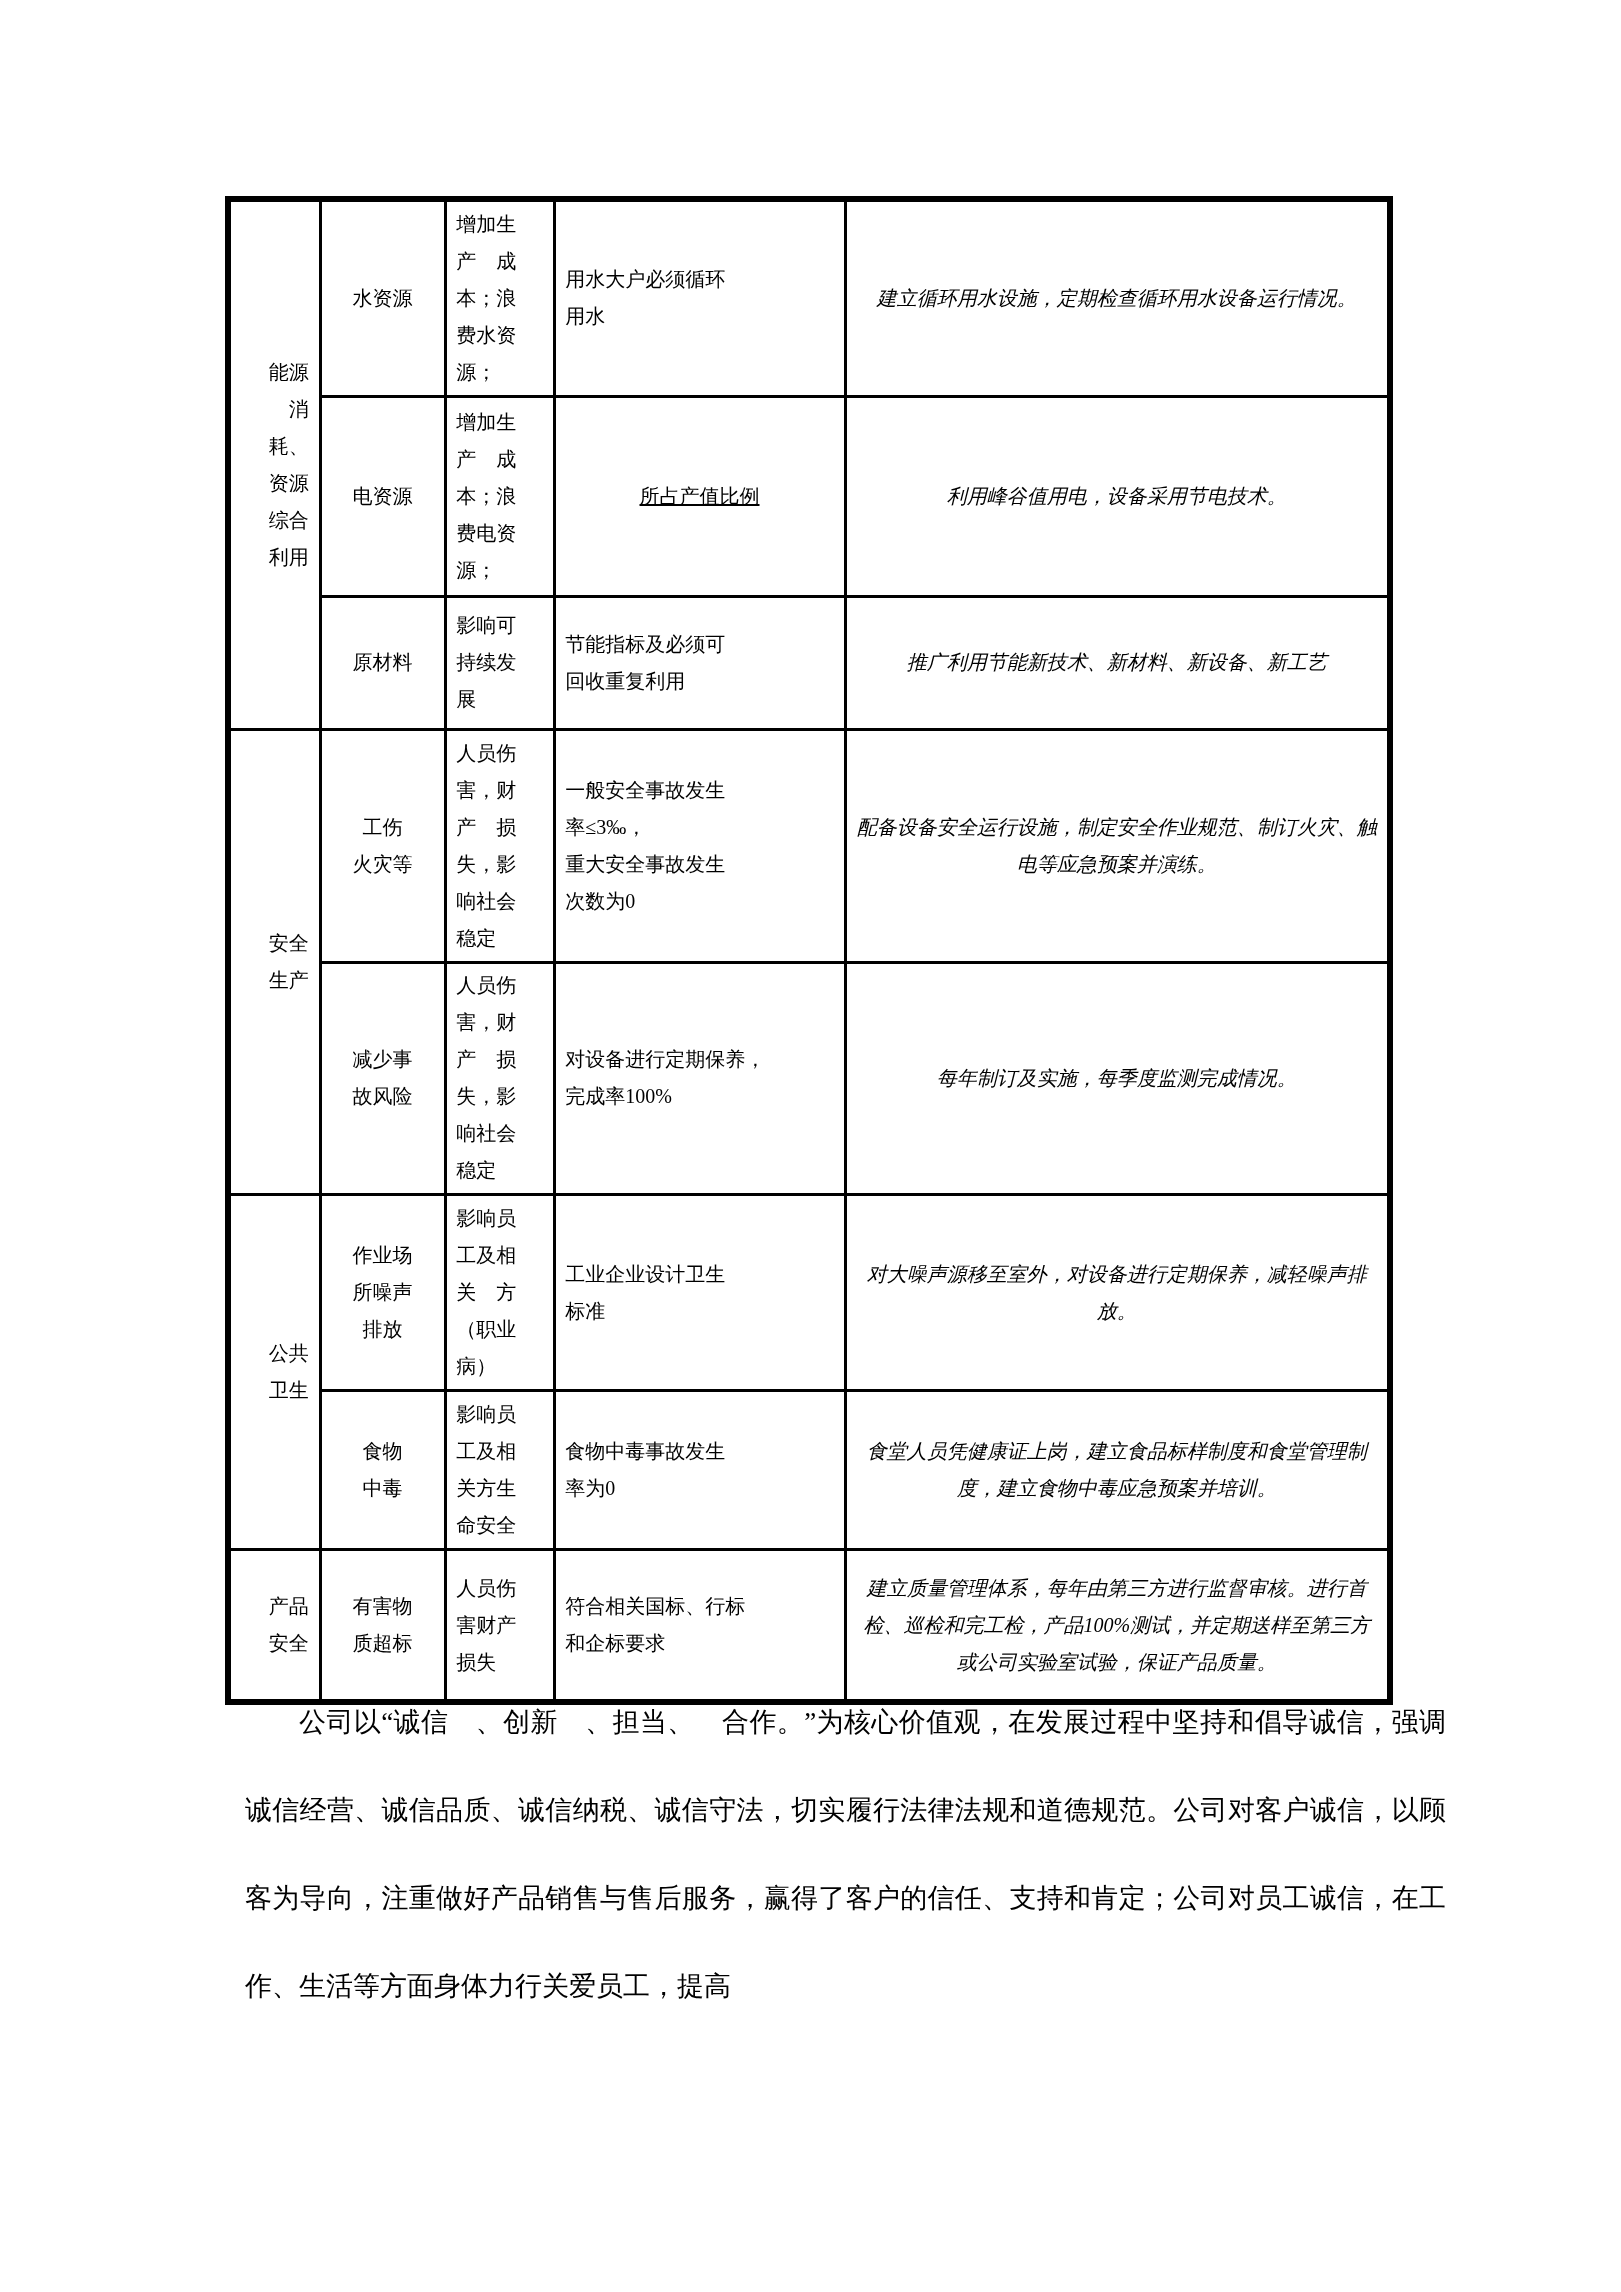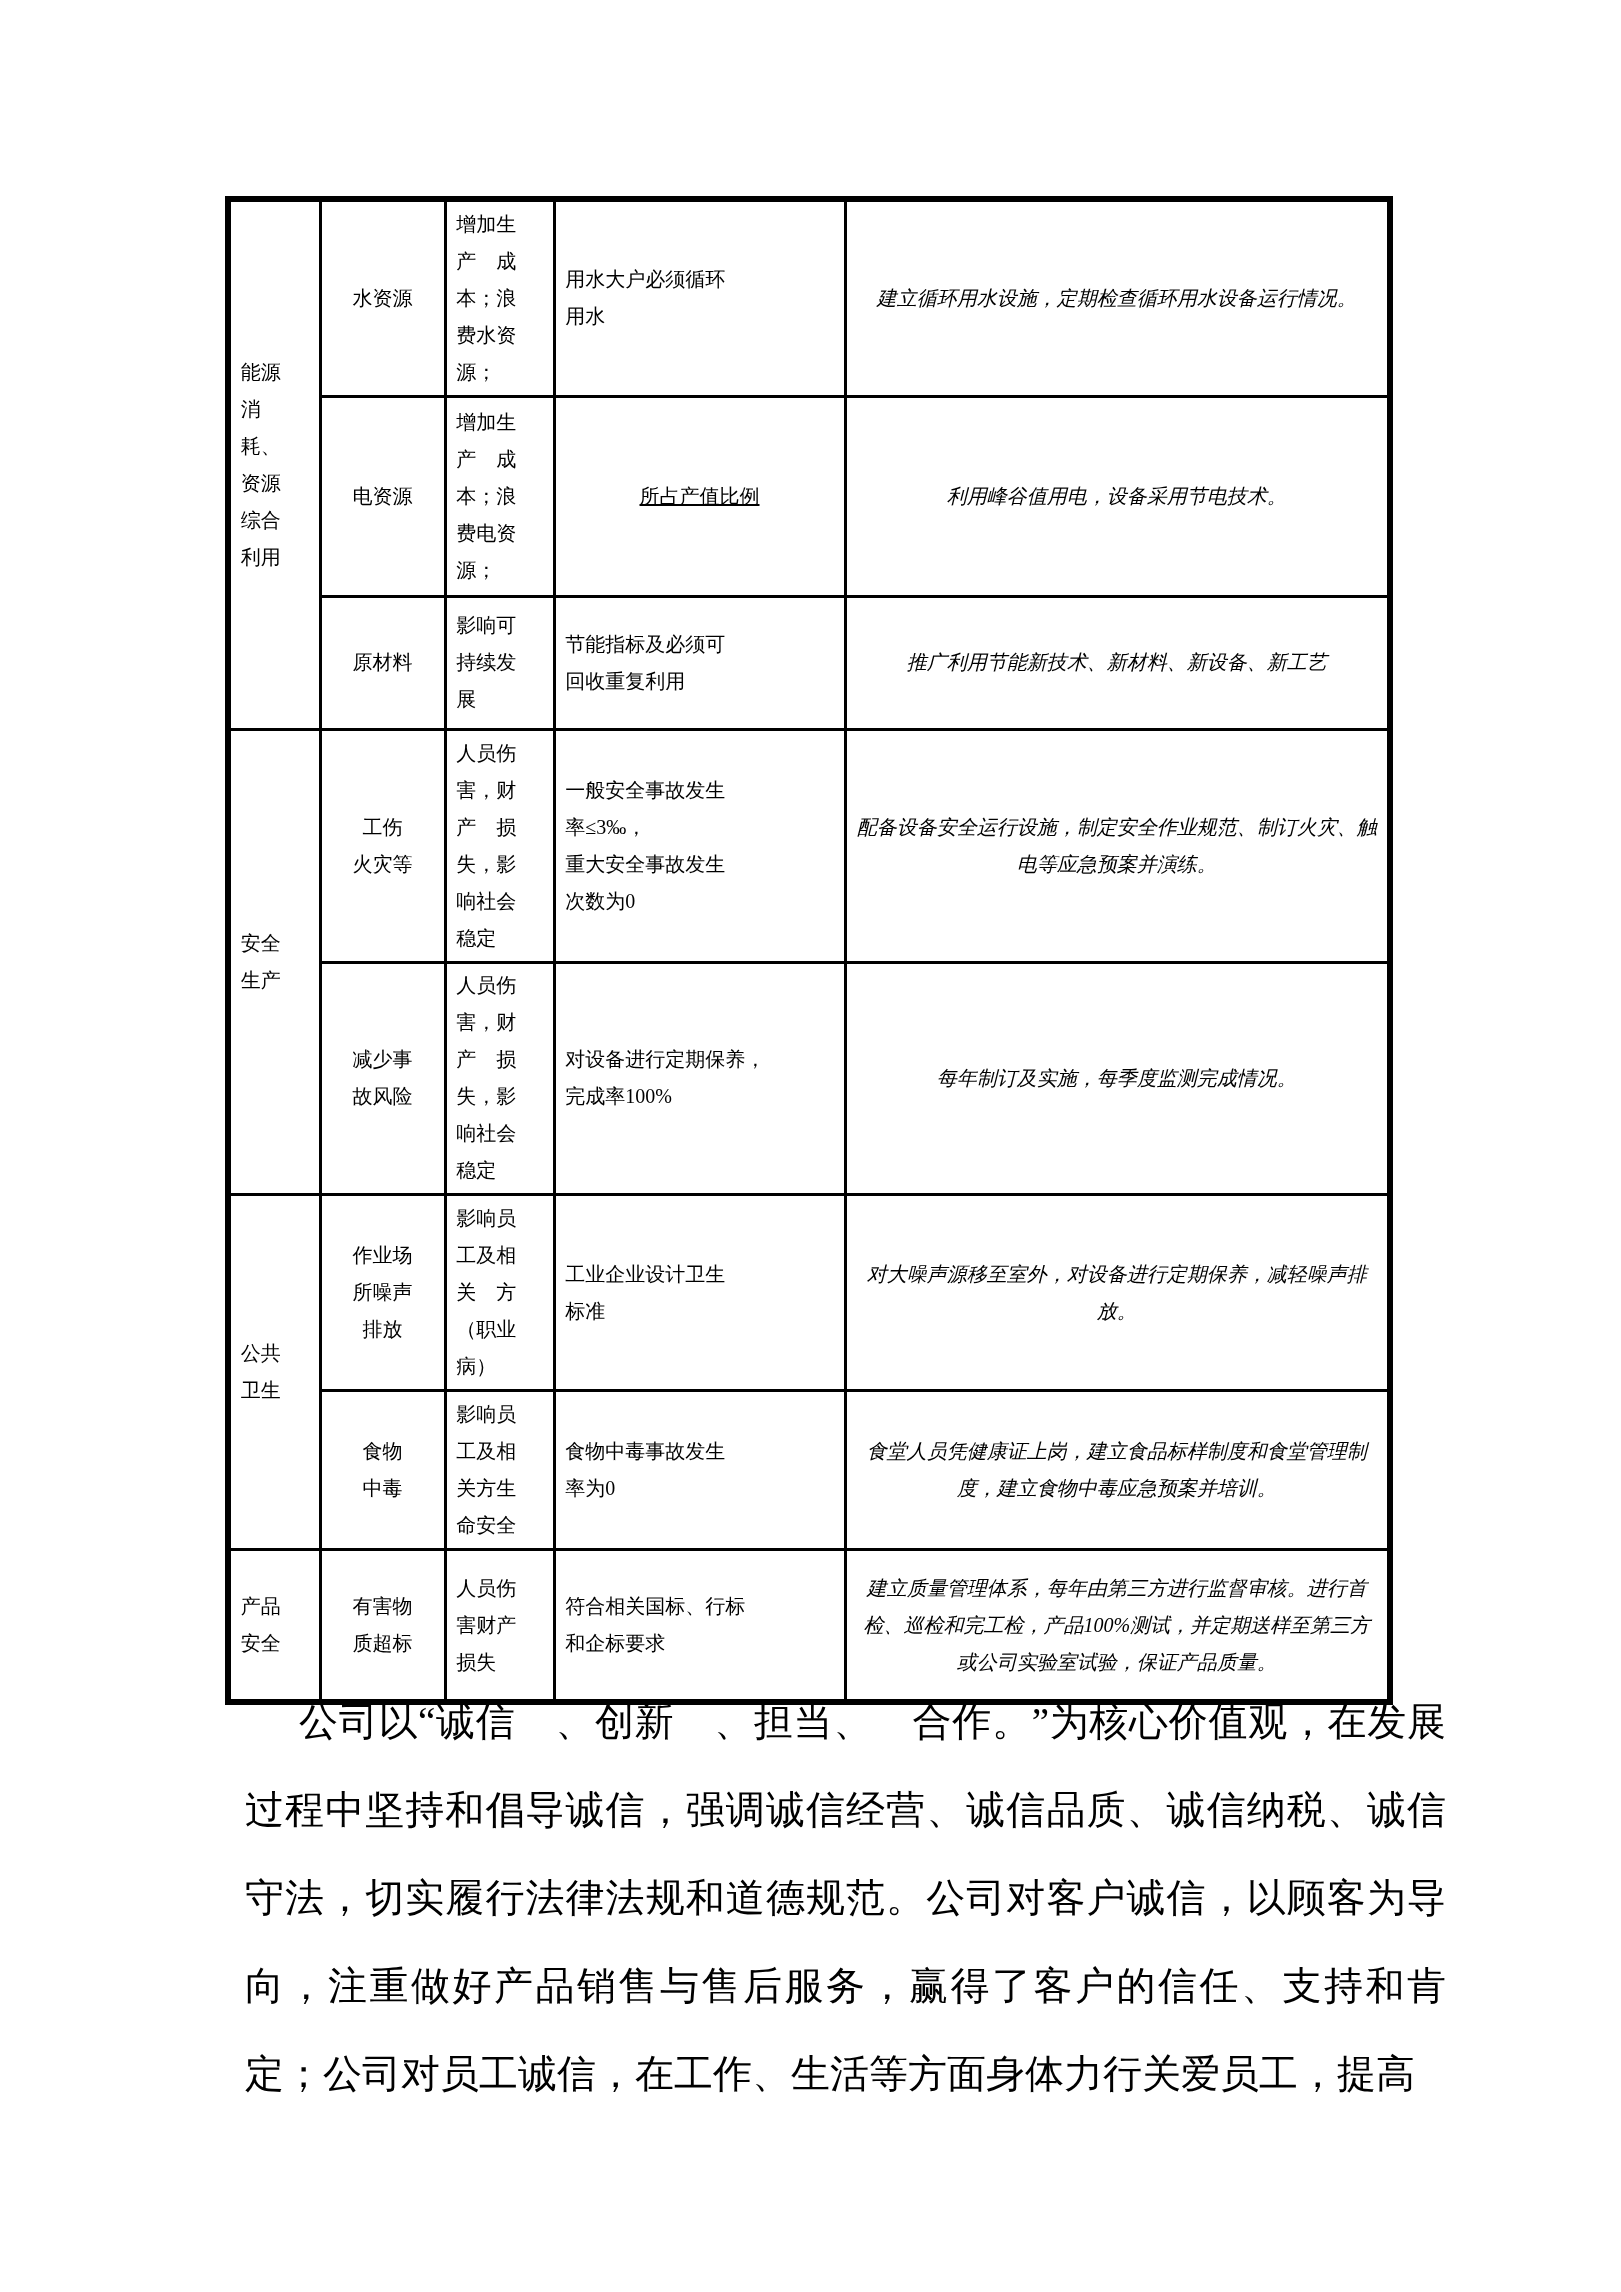--- a/index.html
+++ b/index.html
@@ -22,21 +22,21 @@
   table.impact-table td{
     border:3.9px solid #000;
     font-size:20px;
     line-height:37px;
     vertical-align:middle;
     padding:3.9px 9.8px;
     box-sizing:border-box;
     overflow:hidden;
   }
   td.c-cat{
-    text-align:left;
+    text-align:right;
     white-space:pre-line;
     padding:3.9px 7.8px;
   }
   td.c-factor{
     text-align:center;
     white-space:pre-line;
     padding:3.9px 7.8px;
   }
   td.c-impact{
     text-align:left;
@@ -52,21 +52,21 @@
   td.c-measure{
     text-align:center;
     padding:3.9px 9.8px 3.9px 11.8px;
     font-style:italic;
   }
   p.body-text{
     position:absolute;
     left:245px;top:1678px;
     width:1201px;
     margin:0;
-    font-size:39px;
+    font-size:27px;
     line-height:88px;
     text-indent:54px;
     text-align:justify;
   }
 </style>
 </head>
 <body>
 
 <div class="page">
 

